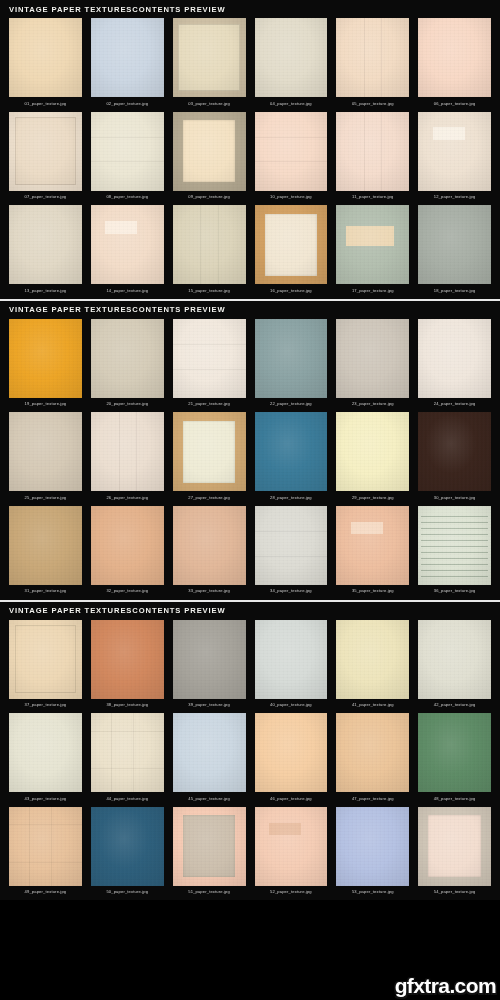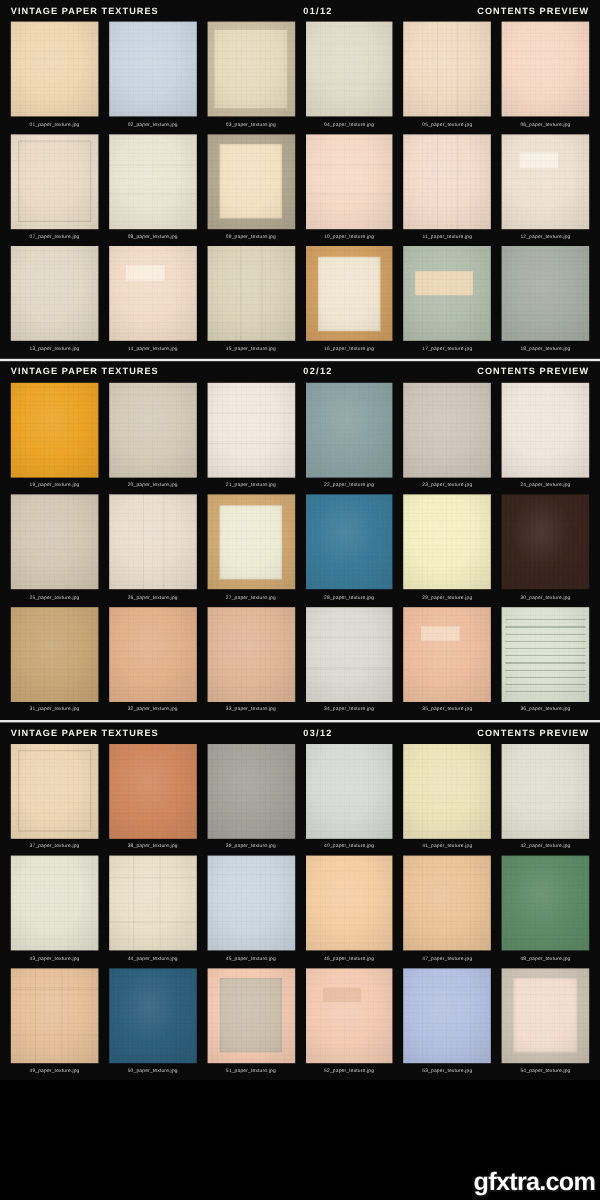--- a/index.html
+++ b/index.html
@@ -102,21 +102,20 @@
     z-index: 40;
   }
 </style>
 </head>
 <body>
 
 <div id="root">
     <div class="sheet">
       <div class="sheet-header">
         <span class="hdr-left">VINTAGE PAPER TEXTURES</span>
-        <span class="hdr-center">01/12</span>
         <span class="hdr-right">CONTENTS PREVIEW</span>
       </div>
       <div class="grid">
         <div class="cell">
           <div class="thumb" style="background:#f0d9b4;">
             <div class="grain"></div>
             <div class="vign"></div>
           </div>
           <div class="caption">01_paper_texture.jpg</div>
         </div>
@@ -254,21 +253,20 @@
             <div class="grain"></div>
             <div class="vign"></div>
           </div>
           <div class="caption">18_paper_texture.jpg</div>
         </div>
       </div>
     </div>
     <div class="sheet">
       <div class="sheet-header">
         <span class="hdr-left">VINTAGE PAPER TEXTURES</span>
-        <span class="hdr-center">02/12</span>
         <span class="hdr-right">CONTENTS PREVIEW</span>
       </div>
       <div class="grid">
         <div class="cell">
           <div class="thumb" style="background:#eda526;">
             <div class="grain"></div>
             <div class="vign"></div>
           </div>
           <div class="caption">19_paper_texture.jpg</div>
         </div>
@@ -398,21 +396,20 @@
             <div class="grain"></div>
             <div class="vign"></div>
           </div>
           <div class="caption">36_paper_texture.jpg</div>
         </div>
       </div>
     </div>
     <div class="sheet">
       <div class="sheet-header">
         <span class="hdr-left">VINTAGE PAPER TEXTURES</span>
-        <span class="hdr-center">03/12</span>
         <span class="hdr-right">CONTENTS PREVIEW</span>
       </div>
       <div class="grid">
         <div class="cell">
           <div class="thumb" style="background:#eed8b5;">
             <div style="position:absolute;left:8%;top:7%;right:8%;bottom:7%;border:1px solid rgba(0,0,0,0.10);background:transparent;"></div>
             <div class="grain"></div>
             <div class="vign"></div>
           </div>
           <div class="caption">37_paper_texture.jpg</div>

